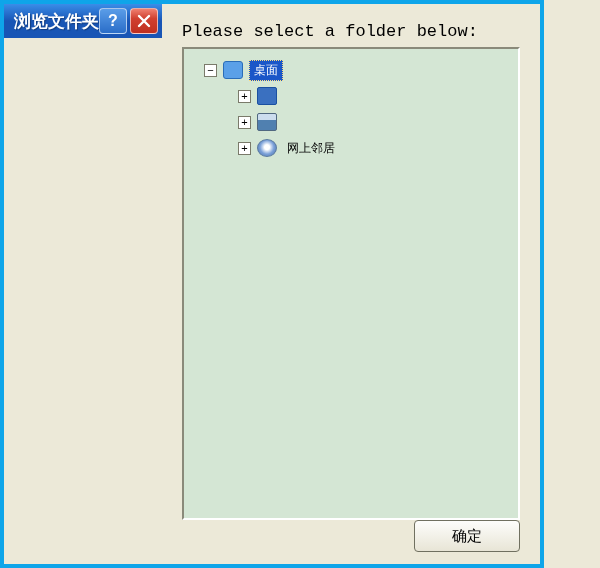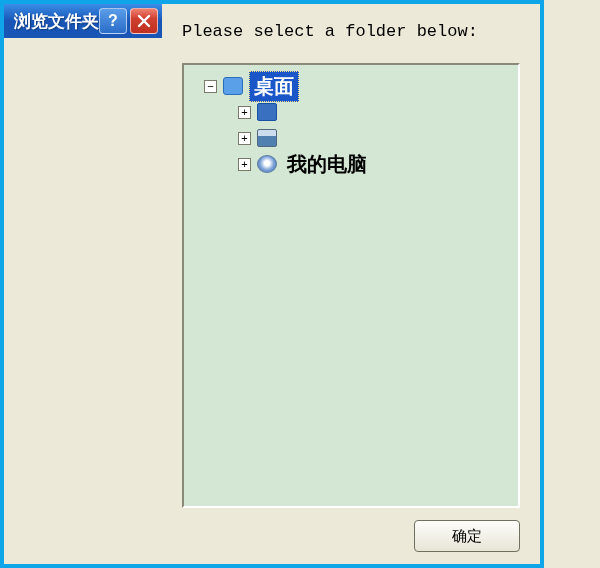--- a/index.html
+++ b/index.html
@@ -61,21 +61,21 @@
     .client {
       flex: 1;
       padding: 18px 20px 12px 20px;
       display: flex;
       flex-direction: column;
     }
     .prompt {
       font-family: "Courier New", monospace;
       font-size: 17px;
       color: #000;
-      margin-bottom: 22px;
+      margin-bottom: 6px;
     }
     .tree-box {
       flex: 1;
       border: 2px solid;
       border-color: #8a8a7a #fff #fff #8a8a7a;
       background: #d4e6d4;
       padding: 8px 6px;
       overflow: auto;
     }
     .tree-node {
@@ -101,36 +101,35 @@
     }
     .node-icon {
       width: 20px;
       height: 18px;
       flex-shrink: 0;
       display: inline-flex;
       align-items: center;
       justify-content: center;
     }
     .node-label {
-      font-size: 20px;
+      font-size: 12px;
       padding: 1px 4px;
       white-space: nowrap;
-      font-weight: bold;
     }
     .node-label.selected {
       background: #1b56c8;
       color: #fff;
       border: 1px dotted #ffdf80;
     }
     .indent-0 { padding-left: 14px; }
     .indent-1 { padding-left: 48px; }
     .button-row {
       display: flex;
       justify-content: flex-end;
-      padding-top: 12px;
+      padding-top: 0;
     }
     .dlg-btn {
       min-width: 106px;
       height: 32px;
       background: linear-gradient(to bottom, #fdfdfb, #e8e5d6);
       border: 1px solid #707060;
       border-radius: 4px;
       font-size: 15px;
       cursor: pointer;
       font-family: inherit;
@@ -179,21 +178,21 @@
       </div>
 
       <div class="tree-node indent-1">
         <span class="expander">+</span>
         <span class="node-icon ic-mycomp"></span>
       </div>
 
       <div class="tree-node indent-1">
         <span class="expander">+</span>
         <span class="node-icon ic-network"></span>
-        <span class="node-label">我的电脑</span>
+        <span class="node-label">网上邻居</span>
       </div>
 
     </div>
 
     <div class="button-row">
       <button class="dlg-btn">确定</button>
     </div>
   </div>
 
 </div>

